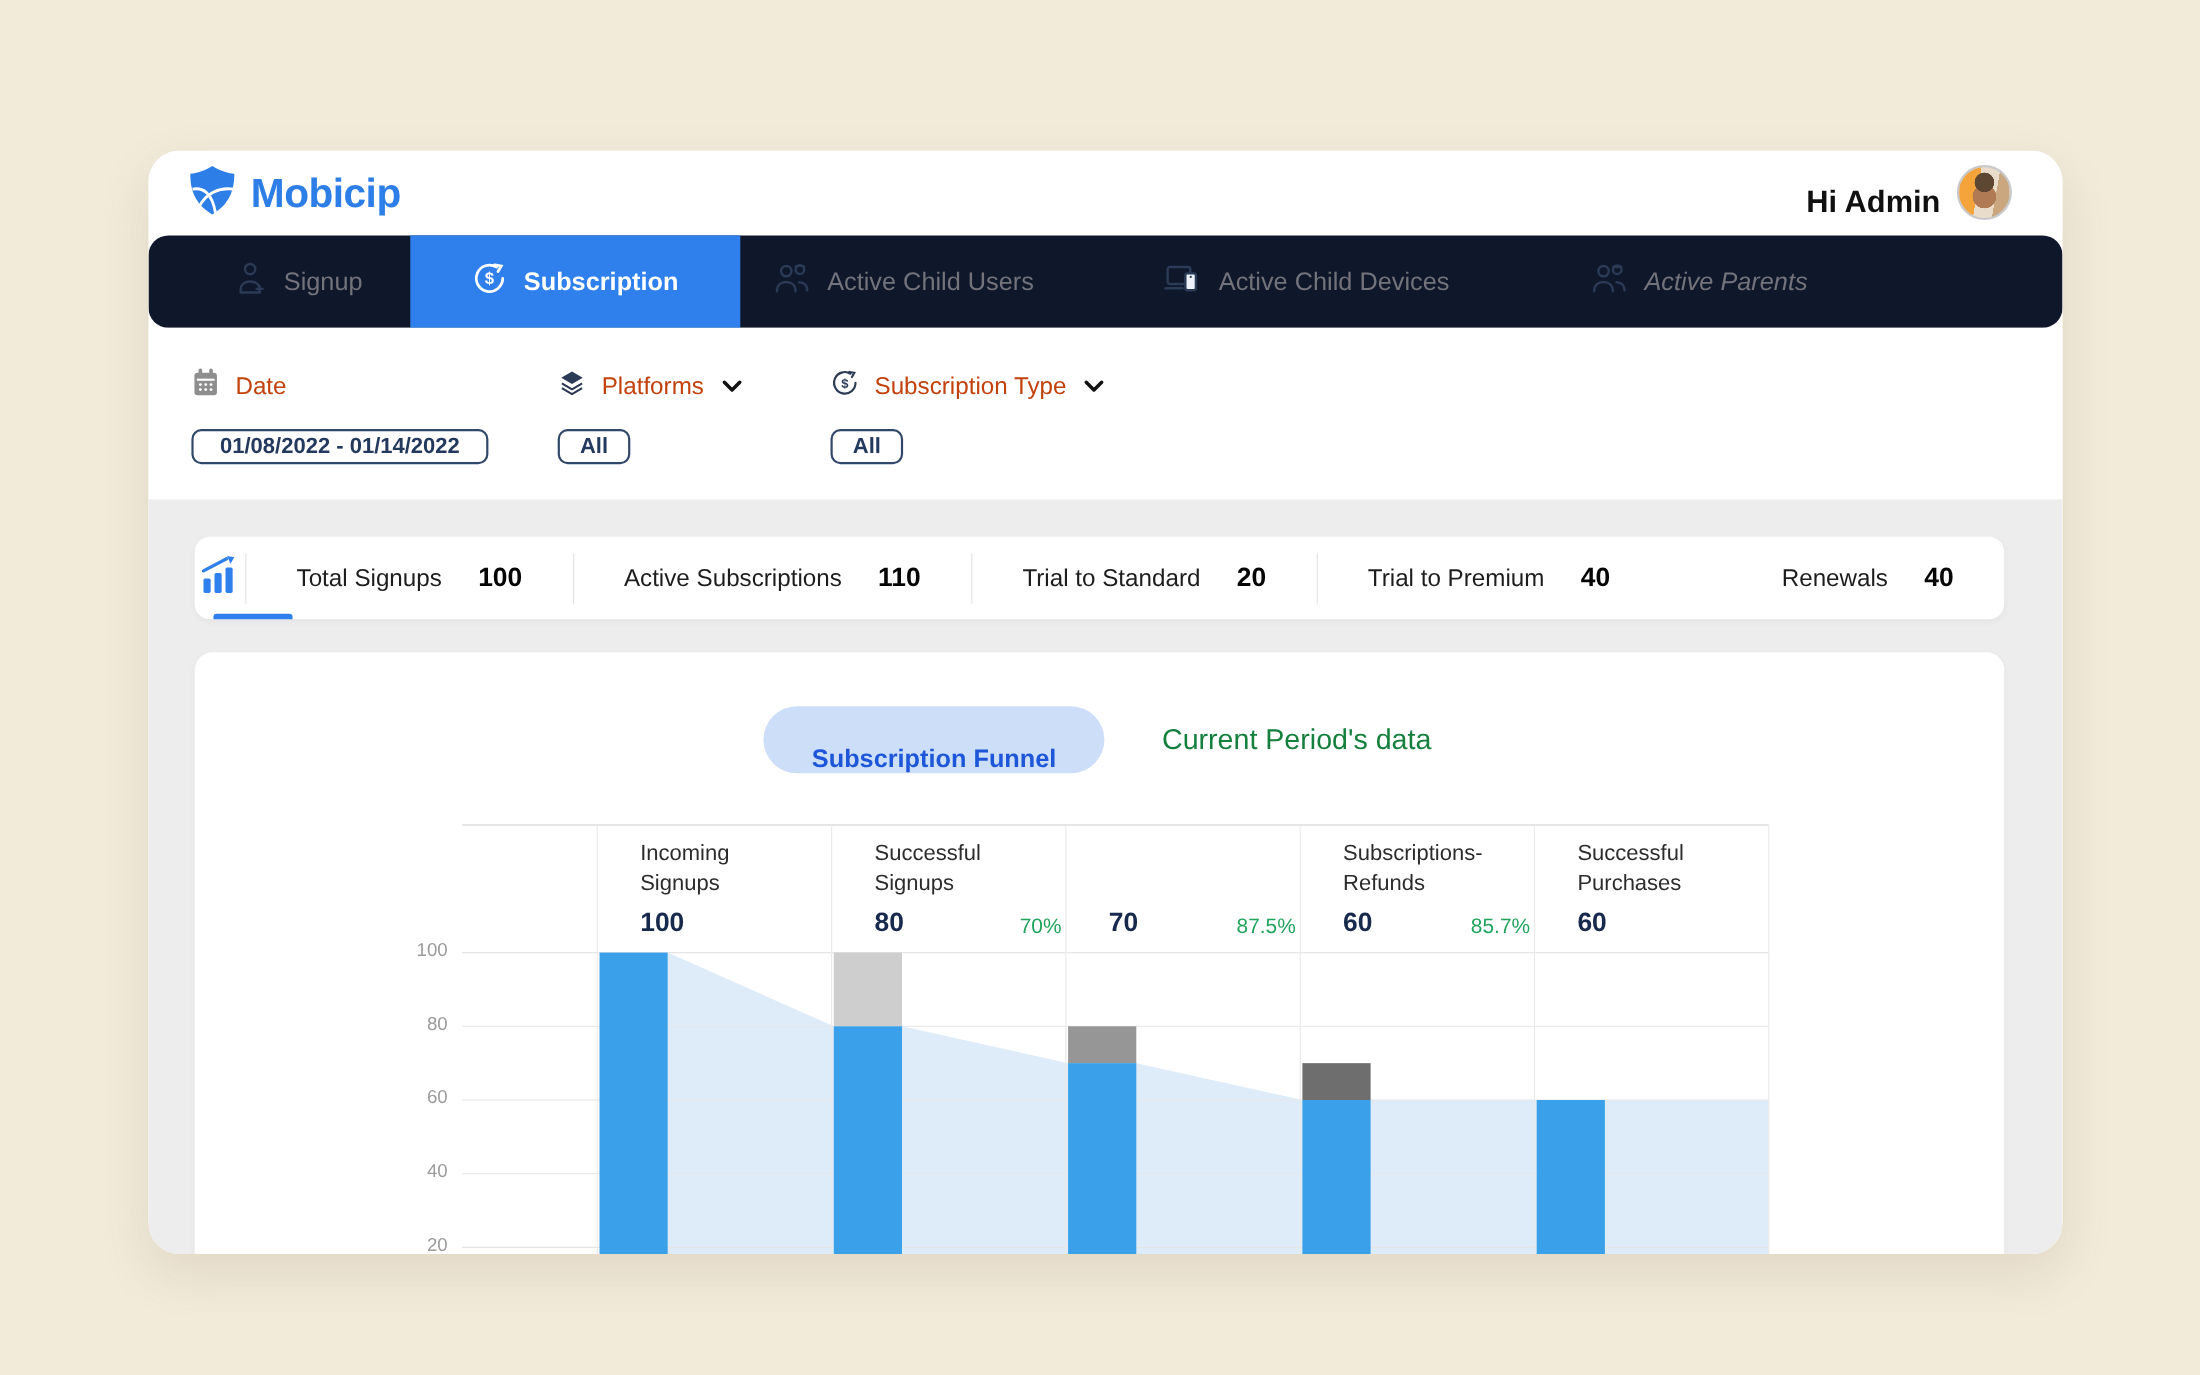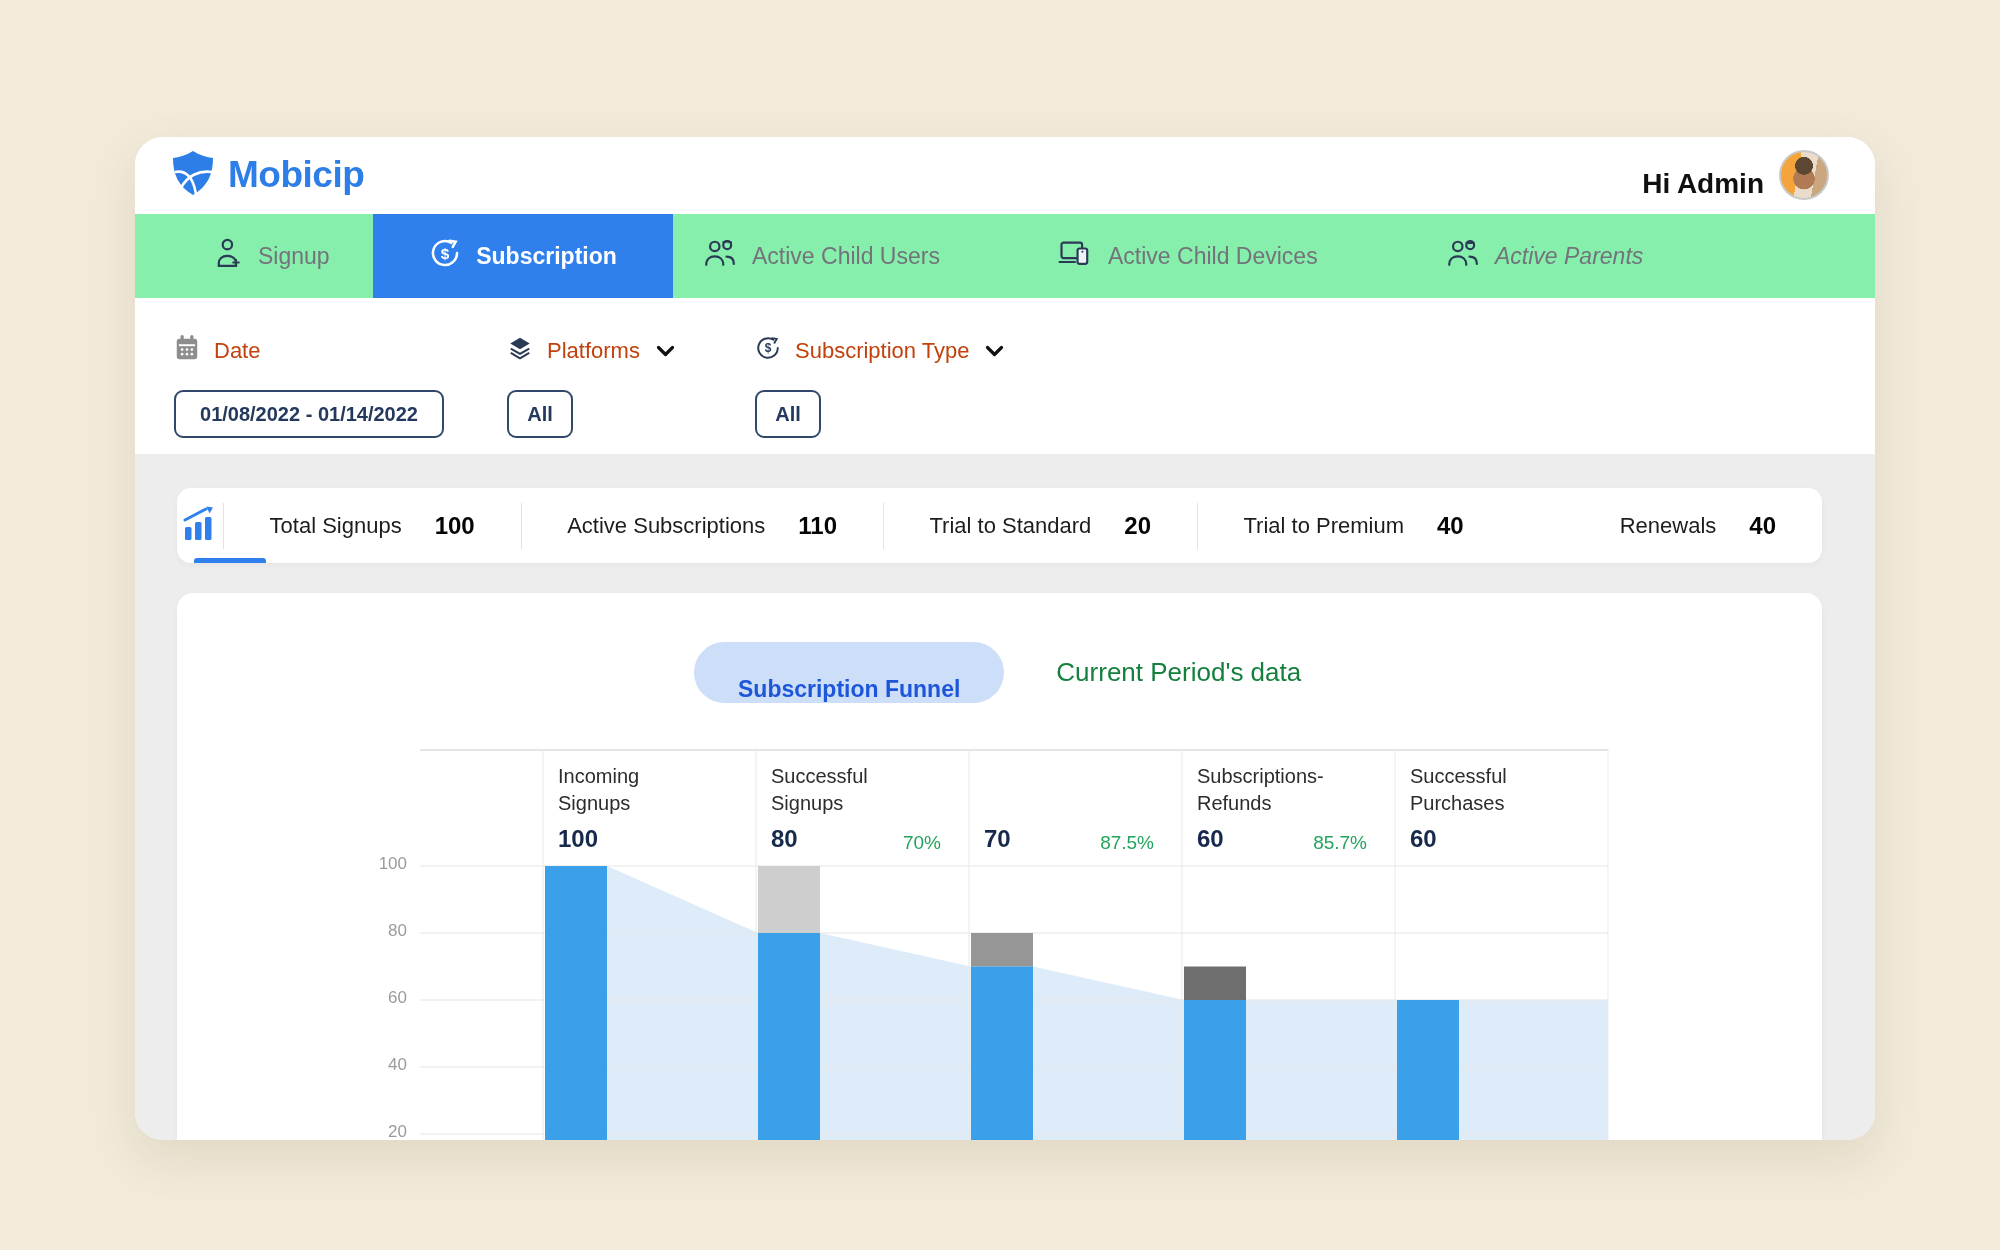--- a/index.html
+++ b/index.html
@@ -23,38 +23,38 @@
   .greeting{ font-size:28px; font-weight:bold; color:#101010; }
   .avatar{
     width:50px; height:50px; border-radius:50%;
     border:2px solid #c9c9c9;
     background:
       radial-gradient(circle at 50% 30%, #5d4632 0 22%, rgba(0,0,0,0) 23%),
       radial-gradient(circle at 50% 58%, #b07a55 0 30%, rgba(0,0,0,0) 31%),
       linear-gradient(100deg, #f5a43b 0 38%, #e9dccb 38% 70%, #caa77f 70%);
   }
   
-  .tabbar{ position:absolute; top:77px; left:0; right:0; height:84px; background:#86efac; }
+  .tabbar{ position:absolute; top:77px; left:0; right:0; height:84px; background:#0f172a;border-radius:18px; }
   .tab{ position:absolute; top:0; height:84px; display:flex; align-items:center; gap:15px;
         font-size:23px; color:#73737b; cursor:pointer; }
   .tab svg{ flex:0 0 auto; }
   .tab-active{ background:#2f80ed; color:#ffffff; justify-content:center; font-weight:bold; }
   #tab-signup{ left:78px; }
   #tab-subscription{ left:238px; width:300px; }
   #tab-child-users{ left:568px; }
   #tab-child-devices{ left:922px; }
   #tab-parents{ left:1311px;font-style:italic; }
   
   .filters{ position:absolute; top:161px; left:0; right:0; height:156px; background:#fff; }
   .filter-group{ position:absolute; top:0; }
   #fg-date{ left:39px; } #fg-platforms{ left:372px; } #fg-subtype{ left:620px; }
   .filter-label{ display:flex; align-items:center; gap:14px; margin-top:38px; height:30px;
                  font-size:22px; color:#c2410c;text-align:right; }
   .filter-box{
-    margin-top:24px; height:48px; border:2px solid #32486b; border-radius:9px;
+    margin-top:24px; height:32px; border:2px solid #32486b; border-radius:9px;
     display:flex; align-items:center; justify-content:center;
     font-size:20px; font-weight:bold; color:#24395e; background:#fff; cursor:pointer;
   }
   #fg-date .filter-box{ width:270px; }
   .box-all{ width:66px; }
   .chev{ margin-left:2px; }
   
   .page{ position:absolute; top:317px; left:0; right:0; bottom:0; background:#ededed; }
   .stats-card{
     position:absolute; top:34px; left:42px; width:1645px; height:75px;
@@ -80,21 +80,21 @@
   .pill{
     height:61px; padding:0 44px; border-radius:31px; background:#cddef8;
     display:flex; align-items:flex-end; font-size:23px; font-weight:bold; color:#1d56d8; cursor:pointer;
   }
   .toggle-muted{ margin-left:52px; font-size:26px; color:#15803d; cursor:pointer; }
   .chart{ position:absolute; top:0; left:0; width:1645px; height:547px; }
   .chart svg{ position:absolute; top:0; left:0; }
   .ytick{ position:absolute; left:140px; width:90px; text-align:right;
           font-size:17px; color:#9b9b9b; }
   #yt-0{ top:261px; } #yt-1{ top:328px; } #yt-2{ top:395px; } #yt-3{ top:462px; } #yt-4{ top:529px; }
-  .col-head{ position:absolute; top:170px; width:186px; height:100px; }
+  .col-head{ position:absolute; top:170px; width:186px; height:100px;margin-left:24px; }
   #ch-0{ left:381px; } #ch-1{ left:594px; } #ch-2{ left:807px; } #ch-3{ left:1020px; } #ch-4{ left:1233px; }
   .col-label{ font-size:20px; line-height:27px; color:#2c2c2c; white-space:pre-line; }
   .col-valrow{ position:absolute; top:62px; left:0; right:0; height:32px; }
   .col-value{ font-size:24px; font-weight:bold; color:#17294c; }
   .col-pct{ position:absolute; right:16px; bottom:3px; font-size:19px; color:#21a45c; }
 </style>
 </head>
 <body>
 
 <div class="window">

